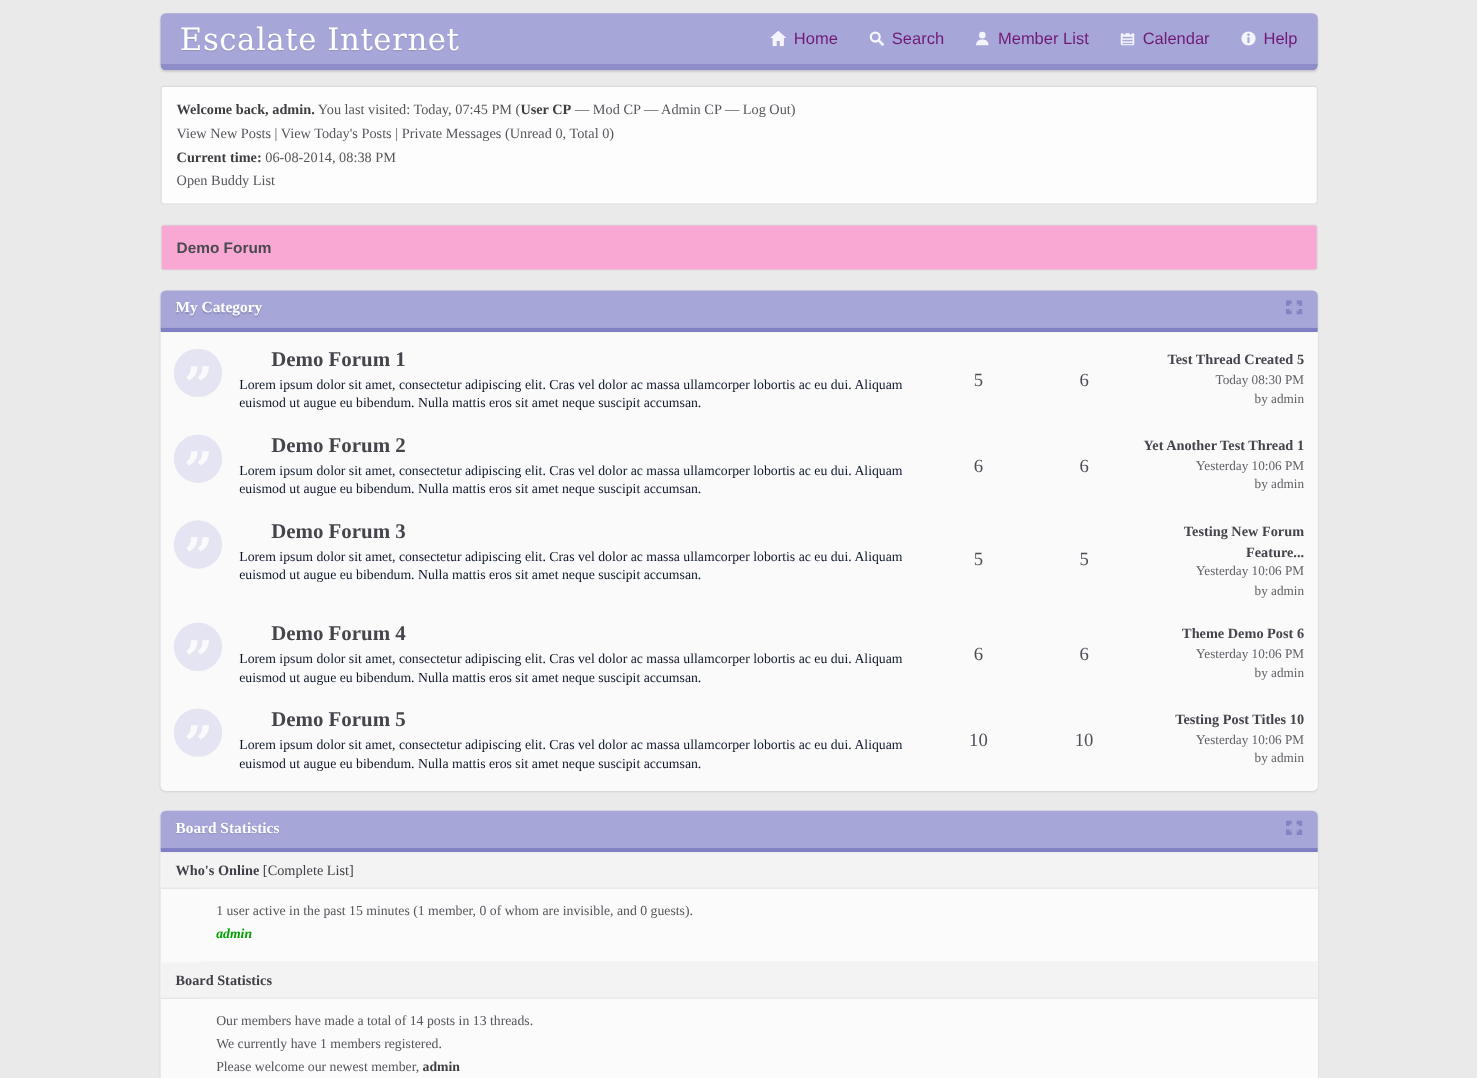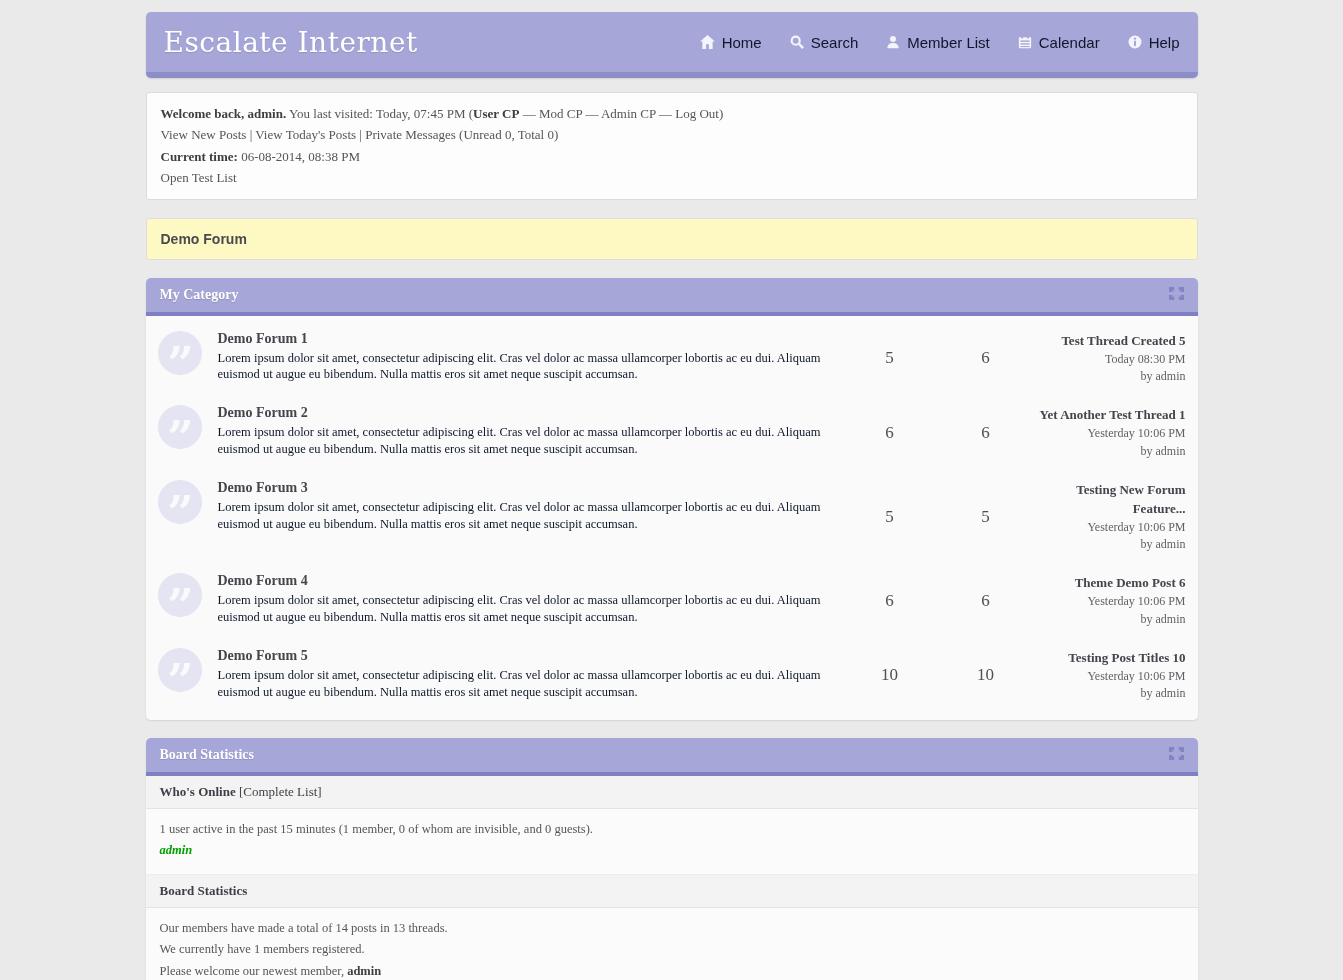--- a/index.html
+++ b/index.html
@@ -7,59 +7,59 @@
   body {
     background:#eaeaea;
     font-family:"Liberation Serif", serif;
     overflow:hidden;
   }
   .container { width:1052px; margin:0 auto; }
 
   
   .site-header {
     margin-top:12px;
-    height:66px;
+    height:52px;
     background:#a6a6d8;
     border-bottom:6px solid #8d8dc7;
     border-radius:5px;
     display:flex; align-items:center; justify-content:space-between;
     padding:0 18px;
     box-shadow:0 1px 2px rgba(0,0,0,.12);
   }
   .logo {
     font-family:"DejaVu Serif", serif;
     font-size:28px; color:#ffffff; letter-spacing:.5px;
     text-shadow:0 1px 1px rgba(0,0,0,.12);
   }
   .main-nav { display:flex; align-items:center; gap:28px; }
   .nav-item {
     display:flex; align-items:center; gap:7px;
     font-family:"Liberation Sans", sans-serif;
-    font-size:15px; color:#0f172a; cursor:pointer;
+    font-size:15px; color:#701a75; cursor:pointer;
   }
   .nav-item svg { display:block; }
 
   
   .welcome-box {
     margin-top:14px;
     background:#fdfdfd;
     border:1px solid #dcdcdc;
     border-radius:3px;
     padding:10px 14px;
     display:flex; justify-content:space-between;
     font-size:13px; color:#555558; line-height:1.65;flex-direction:column;
   }
   .welcome-box .bold { font-weight:bold; color:#3e3e42; }
   .wl-link { color:#55555c; cursor:pointer; }
   .welcome-right { text-align:left; }
 
   
   .breadcrumb-box {
     margin-top:18px;
-    background:#fef9c3;
+    background:#f9a8d4;
     border:1px solid #dcdcdc;
     border-radius:3px;
     padding:12px 14px;
     font-family:"Liberation Sans", sans-serif;
     font-weight:bold; font-size:14px; color:#4a4a4e;
   }
 
   
   .panel { margin-top:18px; border-radius:5px; box-shadow:0 1px 2px rgba(0,0,0,.10); }
   .panel-header {
@@ -85,42 +85,42 @@
     background:#e4e4f2;
     display:flex; align-items:center; justify-content:center;
     overflow:hidden;
   }
   .forum-icon span {
     font-family:"DejaVu Serif", serif;
     font-weight:bold; font-size:46px; color:#fafafd;
     line-height:0; margin-top:22px; letter-spacing:-2px;
   }
   .forum-main { flex:0 0 612px; margin-left:16px; }
-  .forum-name { font-weight:bold; font-size:14px; color:#45454c; cursor:pointer; }
+  .forum-name { font-weight:bold; font-size:19px; color:#45454c; cursor:pointer;margin-left:29px; }
   .forum-desc { margin-top:3px; font-size:12.5px; color:#0f172a; line-height:1.32; }
   .forum-threads, .forum-posts {
     align-self:center; text-align:center;
     font-size:17px; color:#4e4e57;
   }
   .forum-threads { flex:0 0 120px; }
   .forum-posts { flex:0 0 72px; }
   .forum-lastpost { flex:1; text-align:right; line-height:1.45; padding-top:1px; }
   .lastpost-title { font-weight:bold; font-size:13px; color:#44444c; cursor:pointer; }
   .lastpost-time { font-size:12px; color:#5f5f66; }
   .lastpost-by { font-size:12px; color:#5f5f66; }
 
   
   .sub-bar {
     background:#f3f3f3;
     border-bottom:1px solid #e3e3e3;
     padding:8px 14px;
     font-size:13px; color:#3f3f47;
   }
   .sub-bar .heading { font-weight:bold; }
-  .sub-content { background:#fbfbfb; border-bottom:1px solid #eeeeee; padding:10px 14px 13px; font-size:12.5px; color:#55555c; line-height:1.7; }
+  .sub-content { background:#fbfbfb; border-bottom:1px solid #eeeeee; padding:10px 14px 13px; font-size:12.5px; color:#55555c; line-height:1.7;margin-left:37px; }
   .online-user { color:#00a000; font-weight:bold; font-style:italic; cursor:pointer; }
   .stat-bold { font-weight:bold; color:#3e3e42; }
   .complete-list-link { cursor:pointer;text-align:center; }
 
   .panel-footer {
     margin-top:4px;
     background:#a6a6d8;
     border-bottom:5px solid #8d8dc7;
     border-radius:5px;
     padding:12px 14px;
@@ -206,21 +206,21 @@
         <span class="wl-link">View Today's Posts</span>
         <span>|</span>
         <span class="wl-link">Private Messages (Unread 0, Total 0)</span>
       </div>
     </div>
     <div class="welcome-right">
       <div>
         <span class="bold">Current time:</span>
         <span>06-08-2014, 08:38 PM</span>
       </div>
-      <div class="wl-link">Open Test List</div>
+      <div class="wl-link">Open Buddy List</div>
     </div>
   </div>
 
   <div class="breadcrumb-box">
     <span>Demo Forum</span>
   </div>
 
   <div class="panel">
     <div class="panel-header">
       <span class="panel-title">My Category</span>

